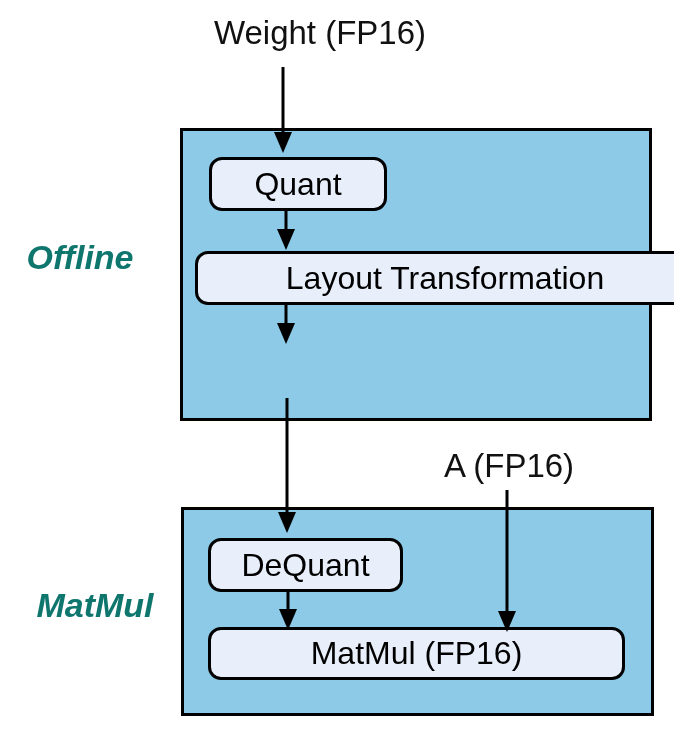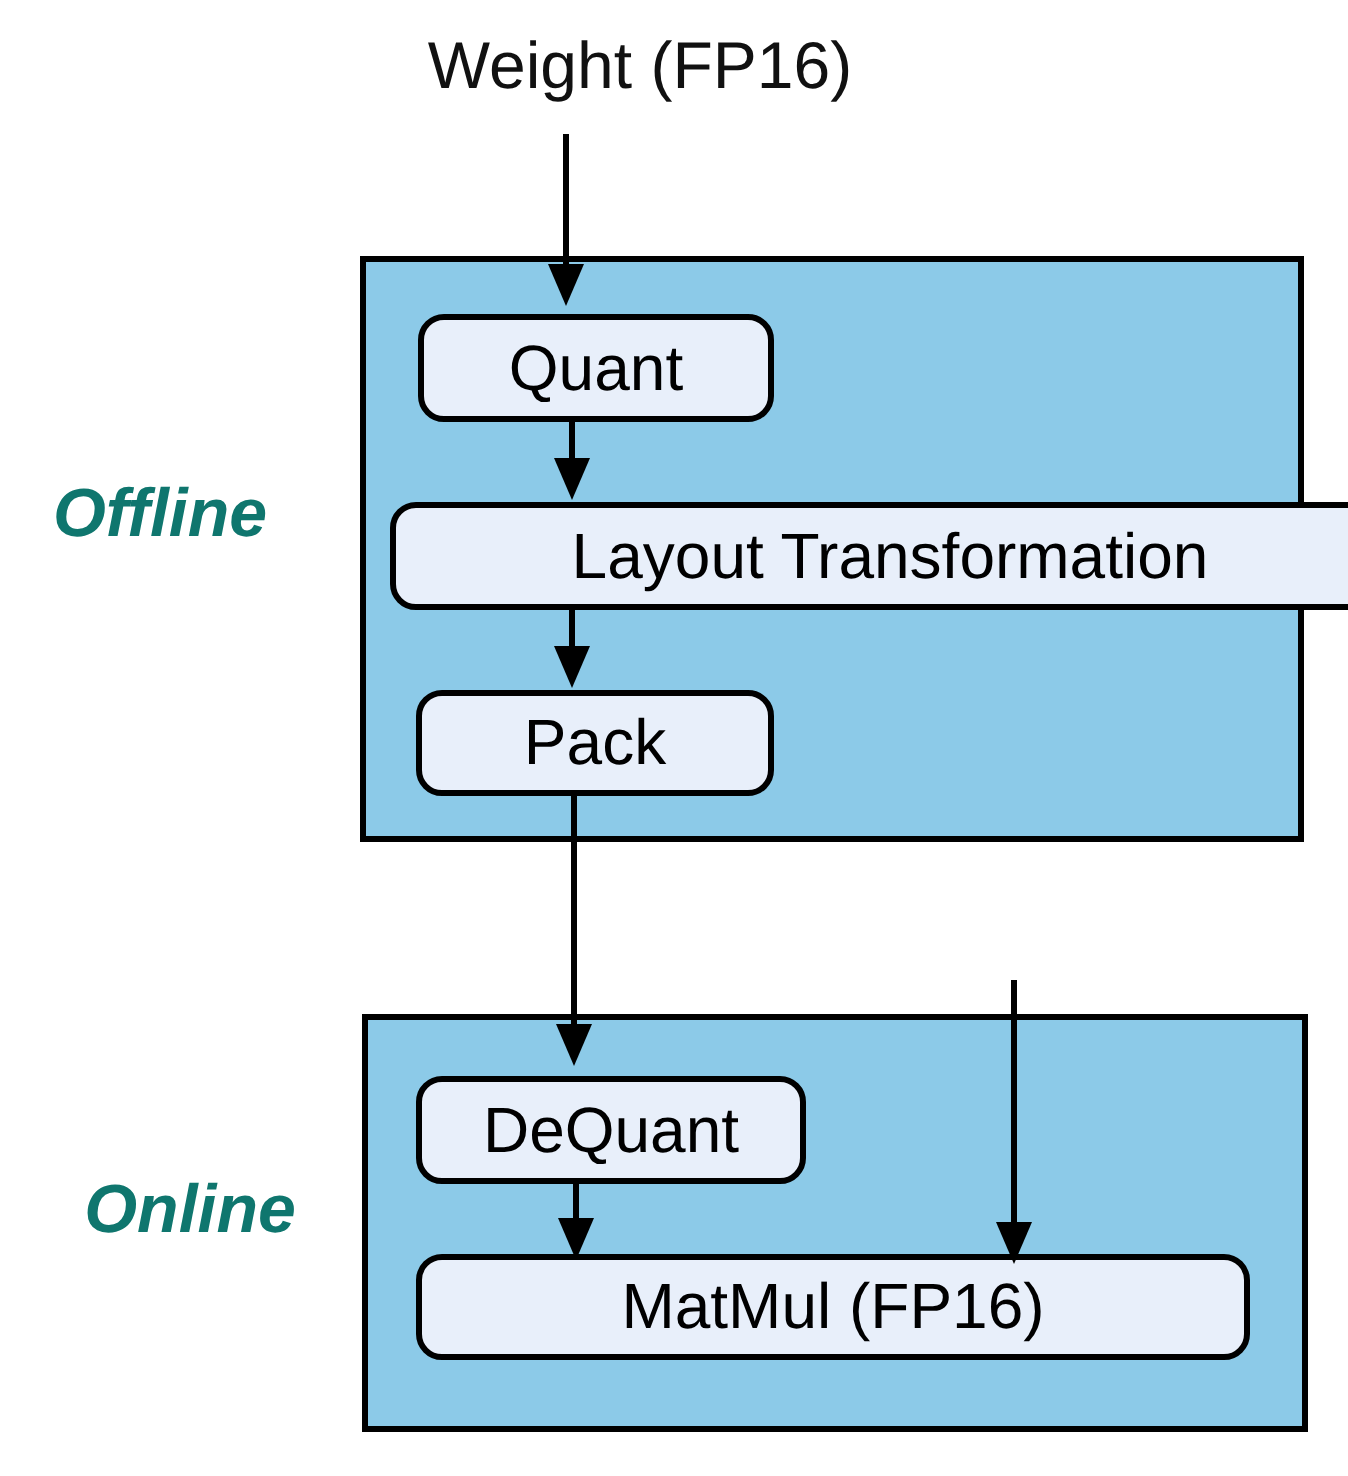--- a/index.html
+++ b/index.html
@@ -76,26 +76,26 @@
 
 <div class="canvas">
 
   <div class="flabel centered lbl-weight">Weight (FP16)</div>
 
   <div class="stage stage-offline"></div>
 
   <div class="stage stage-online"></div>
 
   <div class="stage-label lbl-offline">Offline</div>
-  <div class="stage-label lbl-online">Online</div>
+  <div class="stage-label lbl-online">MatMul</div>
 
   <div class="node node-quant">Quant</div>
   <div class="node node-layout">Layout Transformation</div>
-  <div class="node node-pack">Pack</div>
 
+  <div class="flabel centered lbl-a">A (FP16)</div>
 
   <div class="node node-dequant">DeQuant</div>
   <div class="node node-matmul">MatMul (FP16)</div>
 
   <svg class="arrows" viewBox="0 0 674 738" xmlns="http://www.w3.org/2000/svg">
     <g>
       <line x1="283" y1="67" x2="283" y2="134"></line>
       <polygon points="274,132 292,132 283,153"></polygon>
     </g>
     <g>

